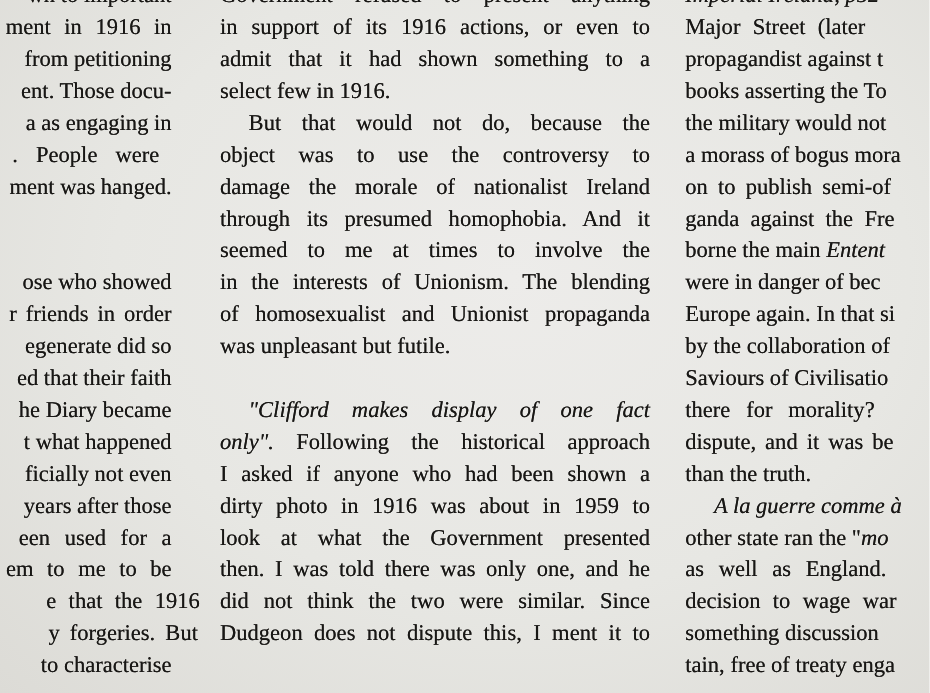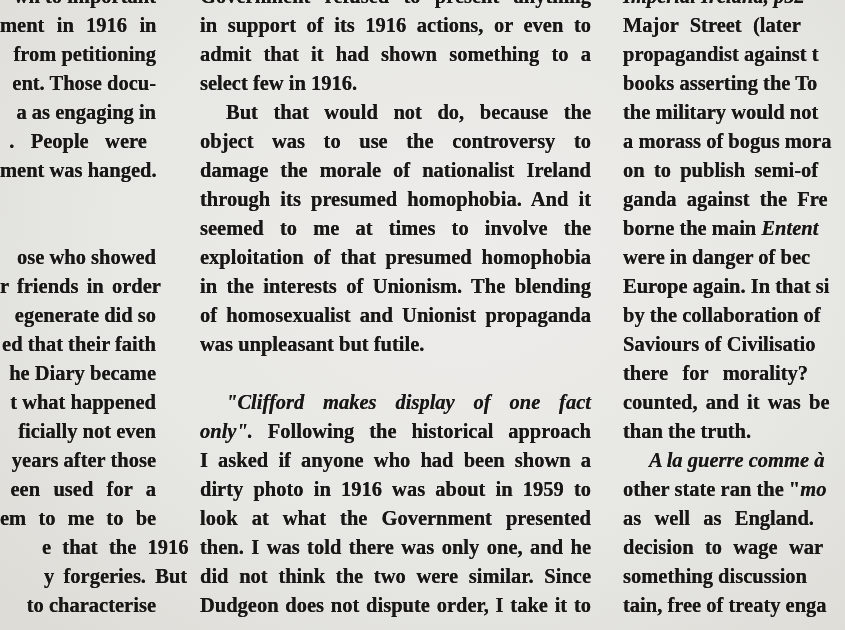--- a/index.html
+++ b/index.html
@@ -3,21 +3,20 @@
 <meta charset="utf-8">
 <style>
   html,body{margin:0;padding:0;}
   .page{
     position:relative;
     width:845px;height:630px;
     overflow:hidden;
     background:radial-gradient(ellipse at 55% 40%, #edecea 0%, #e7e7e3 55%, #dcdbd6 100%);
     font-family:"Liberation Serif", serif;
     color:#181715;
-    font-weight:bold;
   }
   .col{position:absolute;top:-18px;}
   .col-left{left:0;width:156px;text-align:right;}
   .col-mid{left:200px;width:391px;text-align:left;}
   .col-right{left:623px;width:260px;text-align:left;}
   .line{
     height:29px;
     line-height:29px;
     font-size:20.5px;
     white-space:nowrap;
@@ -62,50 +61,49 @@
   <div class="col col-mid">
       <div class="line justify"><span>Government refused to present anything</span></div>
       <div class="line justify"><span>in support of its 1916 actions, or even to</span></div>
       <div class="line justify"><span>admit that it had shown something to a</span></div>
       <div class="line"><span>select few in 1916.</span></div>
       <div class="line justify indent"><span>But that would not do, because the</span></div>
       <div class="line justify"><span>object was to use the controversy to</span></div>
       <div class="line justify"><span>damage the morale of nationalist Ireland</span></div>
       <div class="line justify"><span>through its presumed homophobia. And it</span></div>
       <div class="line justify"><span>seemed to me at times to involve the</span></div>
-      <div class="line justify"><span>exploitation of that presumed homophobia</span></div>
       <div class="line justify"><span>in the interests of Unionism. The blending</span></div>
       <div class="line justify"><span>of homosexualist and Unionist propaganda</span></div>
       <div class="line"><span>was unpleasant but futile.</span></div>
       <div class="line"></div>
       <div class="line justify indent"><span class="em">"Clifford makes display of one fact</span></div>
       <div class="line justify"><span class="em">only". </span><span>Following the historical approach</span></div>
       <div class="line justify"><span>I asked if anyone who had been shown a</span></div>
       <div class="line justify"><span>dirty photo in 1916 was about in 1959 to</span></div>
       <div class="line justify"><span>look at what the Government presented</span></div>
       <div class="line justify"><span>then. I was told there was only one, and he</span></div>
       <div class="line justify"><span>did not think the two were similar.  Since</span></div>
-      <div class="line justify"><span>Dudgeon does not dispute order, I take it to</span></div>
+      <div class="line justify"><span>Dudgeon does not dispute this, I ment it to</span></div>
     </div>
   <div class="col col-right">
       <div class="line"><span class="em">Imperial Ireland, p52</span></div>
       <div class="line" style="word-spacing: 0.3em;"><span>Major  Street  (later</span></div>
       <div class="line"><span>propagandist against t</span></div>
       <div class="line"><span>books asserting the To</span></div>
       <div class="line"><span>the military would not</span></div>
       <div class="line"><span>a morass of bogus mora</span></div>
       <div class="line" style="word-spacing: 0.2em;"><span>on to publish semi-of</span></div>
       <div class="line" style="word-spacing: 0.25em;"><span>ganda  against  the  Fre</span></div>
       <div class="line"><span>borne the main </span><span class="em">Entent</span></div>
       <div class="line"><span>were in danger of bec</span></div>
       <div class="line"><span>Europe again. In that si</span></div>
       <div class="line"><span>by the collaboration of</span></div>
       <div class="line"><span>Saviours of Civilisatio</span></div>
       <div class="line" style="word-spacing: 0.45em;"><span>there  for  morality?</span></div>
-      <div class="line" style="word-spacing: 0.15em;"><span>counted, and it was be</span></div>
+      <div class="line" style="word-spacing: 0.15em;"><span>dispute, and it was be</span></div>
       <div class="line"><span>than the truth.</span></div>
       <div class="line indent"><span class="em">A la guerre comme à</span></div>
       <div class="line"><span>other state ran the "</span><span class="em">mo</span></div>
       <div class="line" style="word-spacing: 0.4em;"><span>as  well  as  England.</span></div>
       <div class="line" style="word-spacing: 0.3em;"><span>decision  to  wage  war</span></div>
       <div class="line"><span>something discussion</span></div>
       <div class="line"><span>tain, free of treaty enga</span></div>
     </div>
 </div>
 

